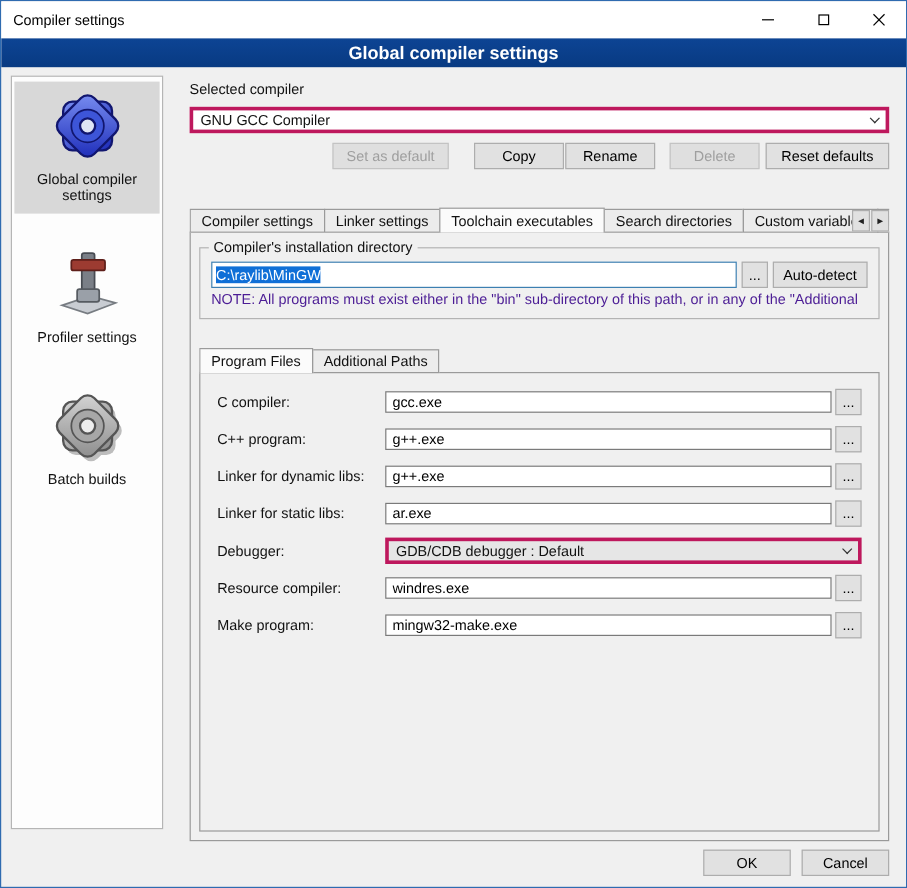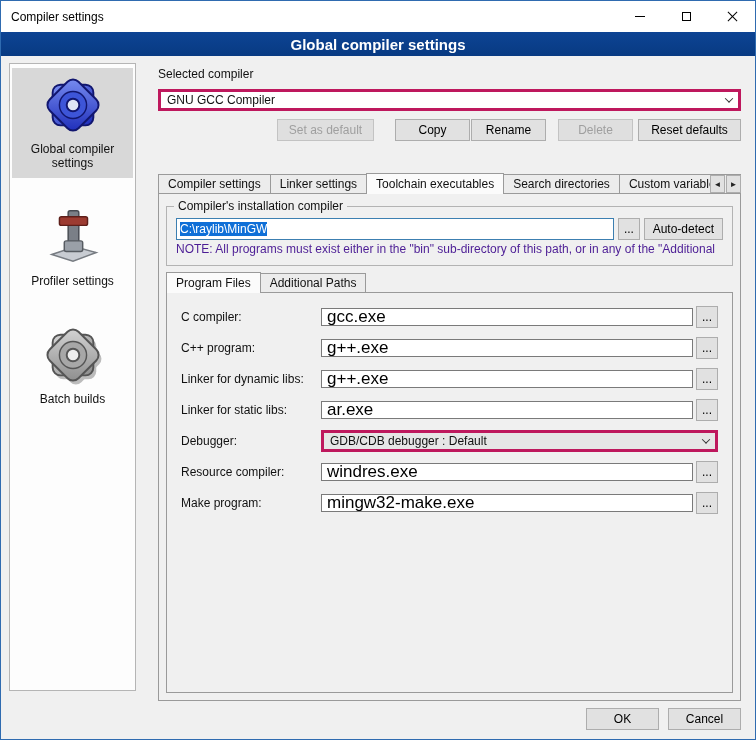--- a/index.html
+++ b/index.html
@@ -65,27 +65,27 @@
   
   .groupbox { position:relative; border:1px solid #b3b3b3; margin-top:12px; padding:11px 9px 9px 9px; }
   .groupbox > .glabel { position:absolute; top:-8px; left:7px; background:#f0f0f0; padding:0 4px; }
   .pathrow { display:flex; gap:4px; height:22px; }
   .textbox { width:453px; height:22px; border:1px solid #3c7fb1; background:#fff; display:flex; align-items:center; padding:0 3px; overflow:hidden; }
   .textbox .sel { background:#0f6fd7; color:#fff; white-space:pre; }
   .b-browse { width:22px; padding:0; }
   .b-auto { width:82px; padding:0; }
   .note { margin-top:2px; color:#4c1d95; white-space:nowrap; overflow:hidden; }
 
-  .subtabstrip { margin-top:6px; padding-right:0; height:21px; }
+  .subtabstrip { margin-top:24px; padding-right:0; height:21px; }
 
   .subpage { flex:1; border:1px solid #9a9a9a; margin-top:-1px; background:#f0f0f0; padding:13px 14px; min-height:0; }
 
   .frow { display:flex; align-items:center; height:22px; margin-bottom:9px; }
   .flabel { width:140px; flex:none; }
-  .finput { flex:1; height:18px; border:1px solid #7a7a7a; background:#fff; font-family:inherit; font-size:17px; padding:0 5px; color:#000; }
+  .finput { flex:1; height:18px; border:1px solid #7a7a7a; background:#fff; font-family:inherit; font-size:12px; padding:0 5px; color:#000; }
   .frow .combo { flex:1; }
   .frow .b-browse { margin-left:3px; flex:none; }
 
   
   .footer { position:absolute; right:14px; bottom:9px; display:flex; gap:9px; }
   .footer .btn { width:73px; }
 </style>
 </head>
 <body>
 
@@ -200,21 +200,21 @@
           </div>
         <div class="tscroll">
             <span>►</span>
           </div>
       </div>
     </div>
 
     <div class="tabpage">
 
       <div class="groupbox">
-        <span class="glabel">Compiler's installation compiler</span>
+        <span class="glabel">Compiler's installation directory</span>
         <div class="pathrow">
           <div class="textbox">
             <span class="sel">C:\raylib\MinGW</span>
           </div>
           <button class="btn b-browse">...</button>
           <button class="btn b-auto">Auto-detect</button>
         </div>
         <div class="note">NOTE: All programs must exist either in the "bin" sub-directory of this path, or in any of the "Additional</div>
       </div>
 

